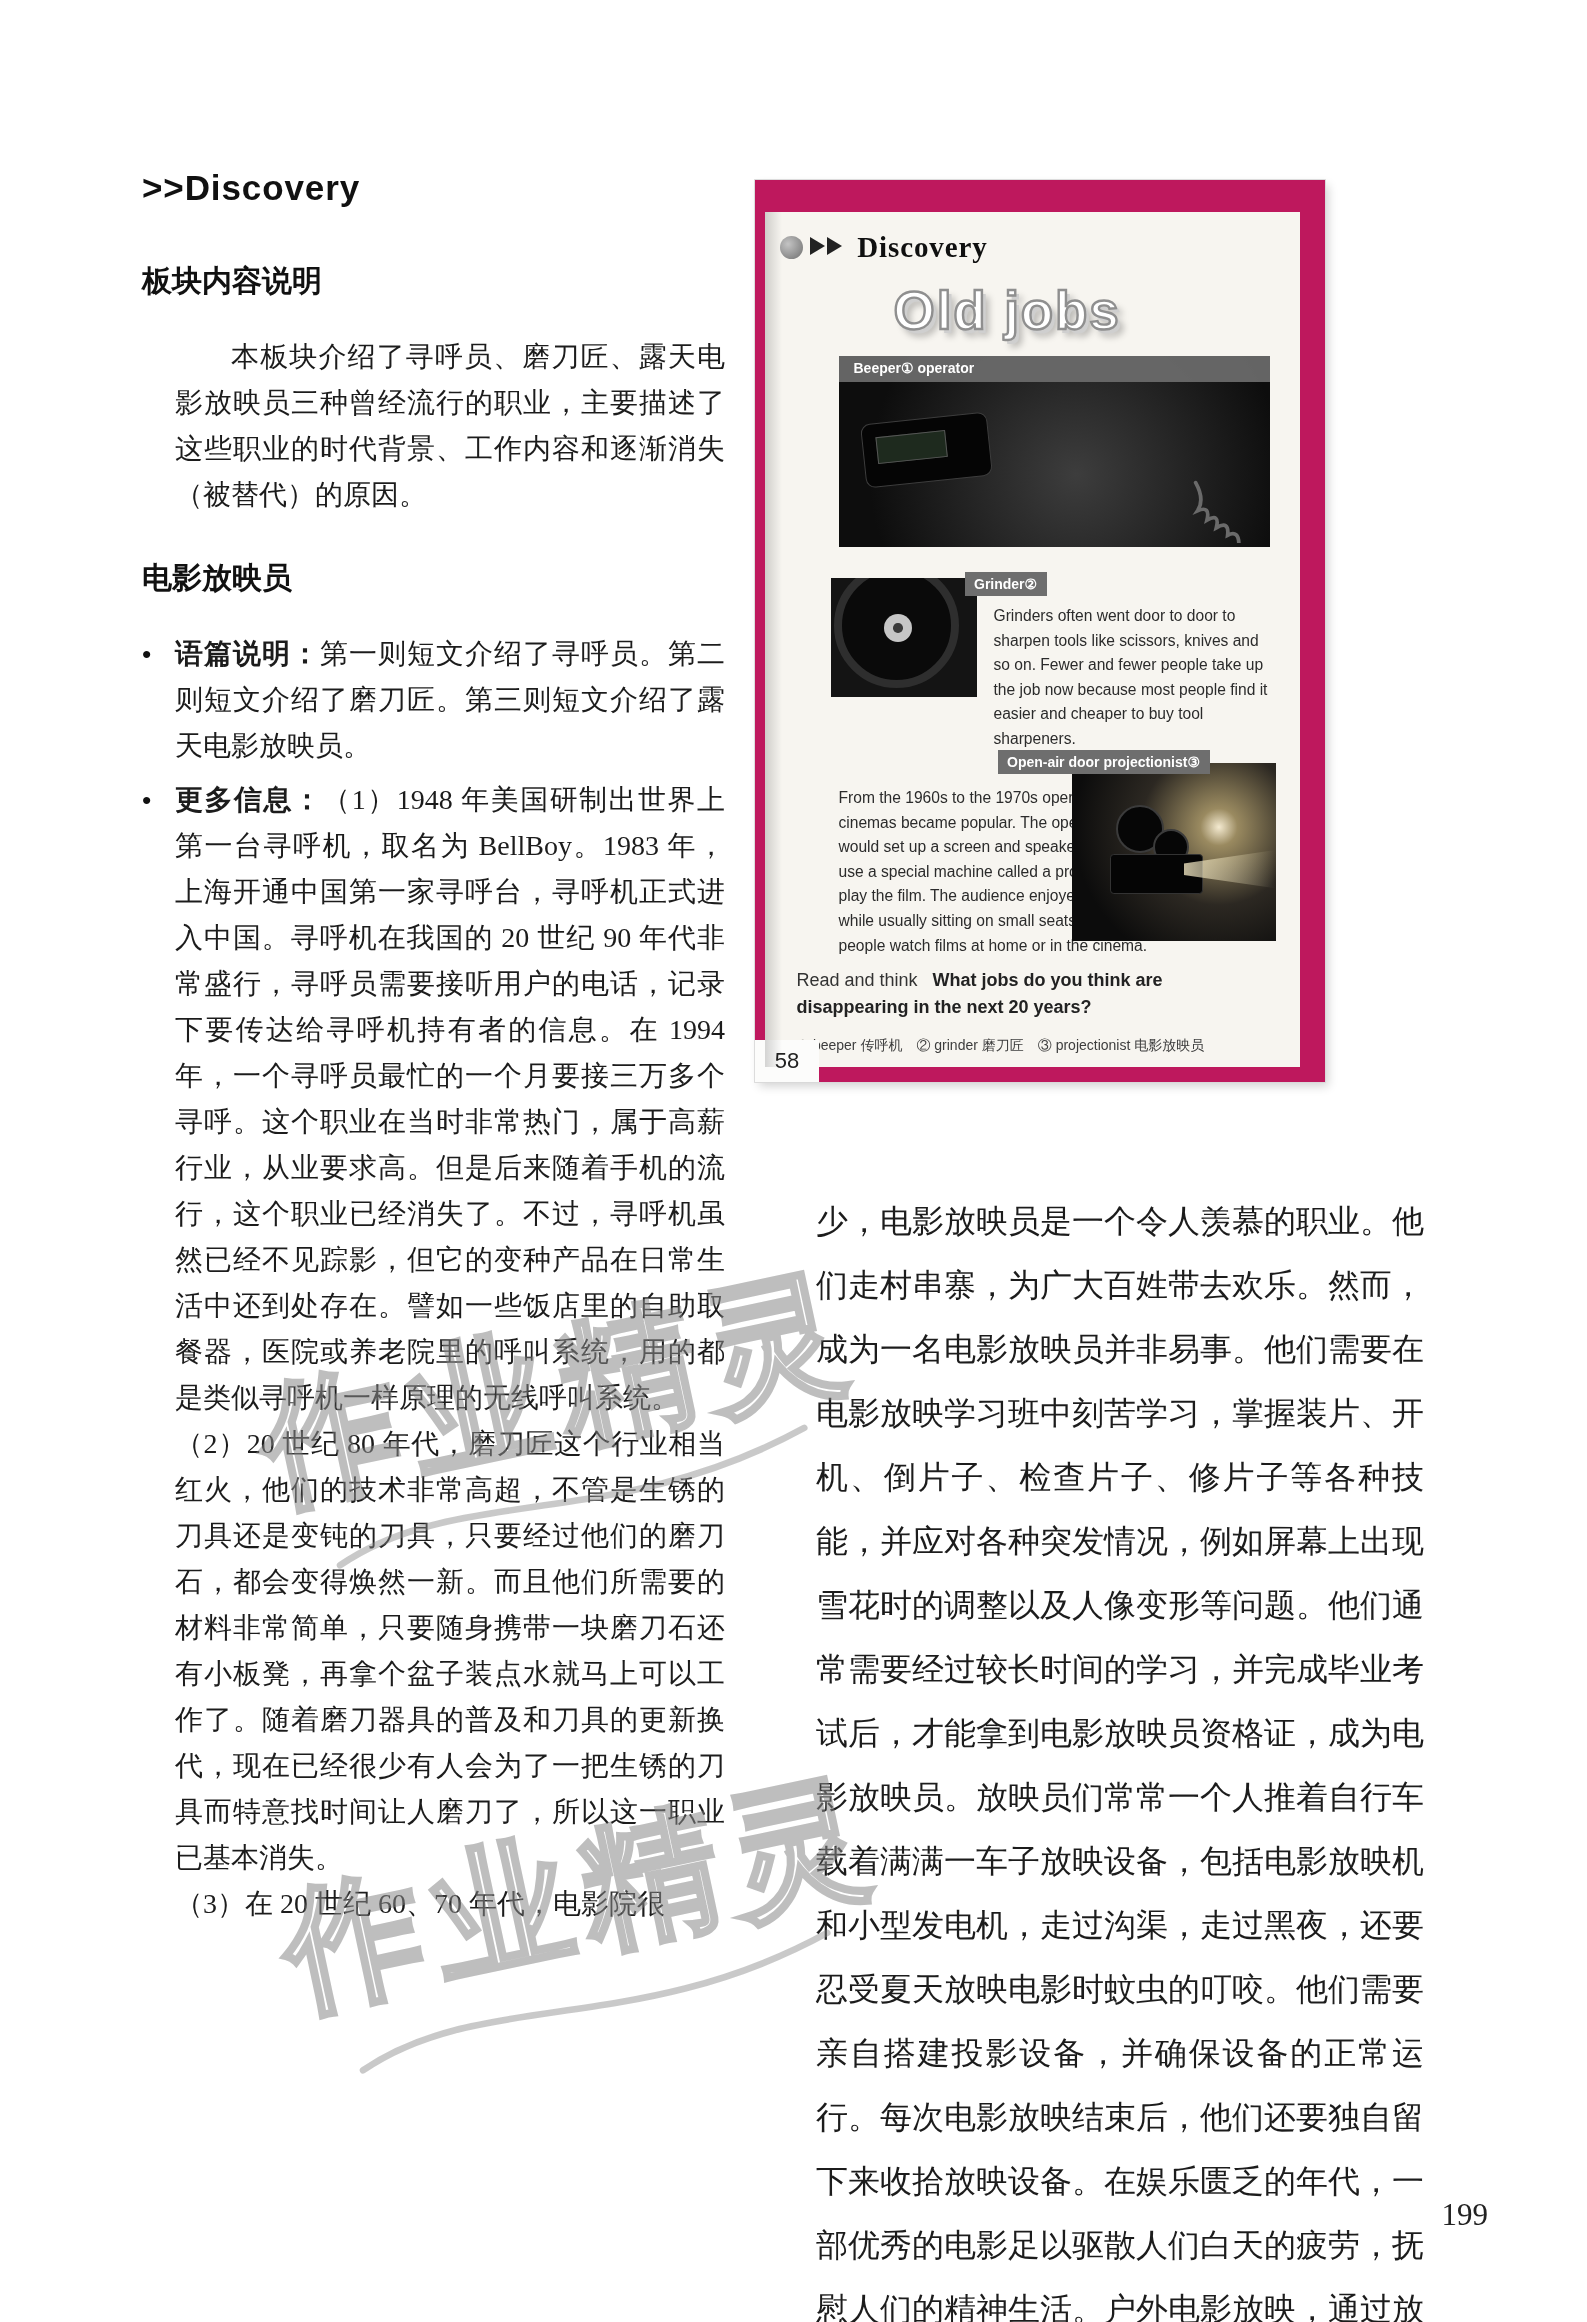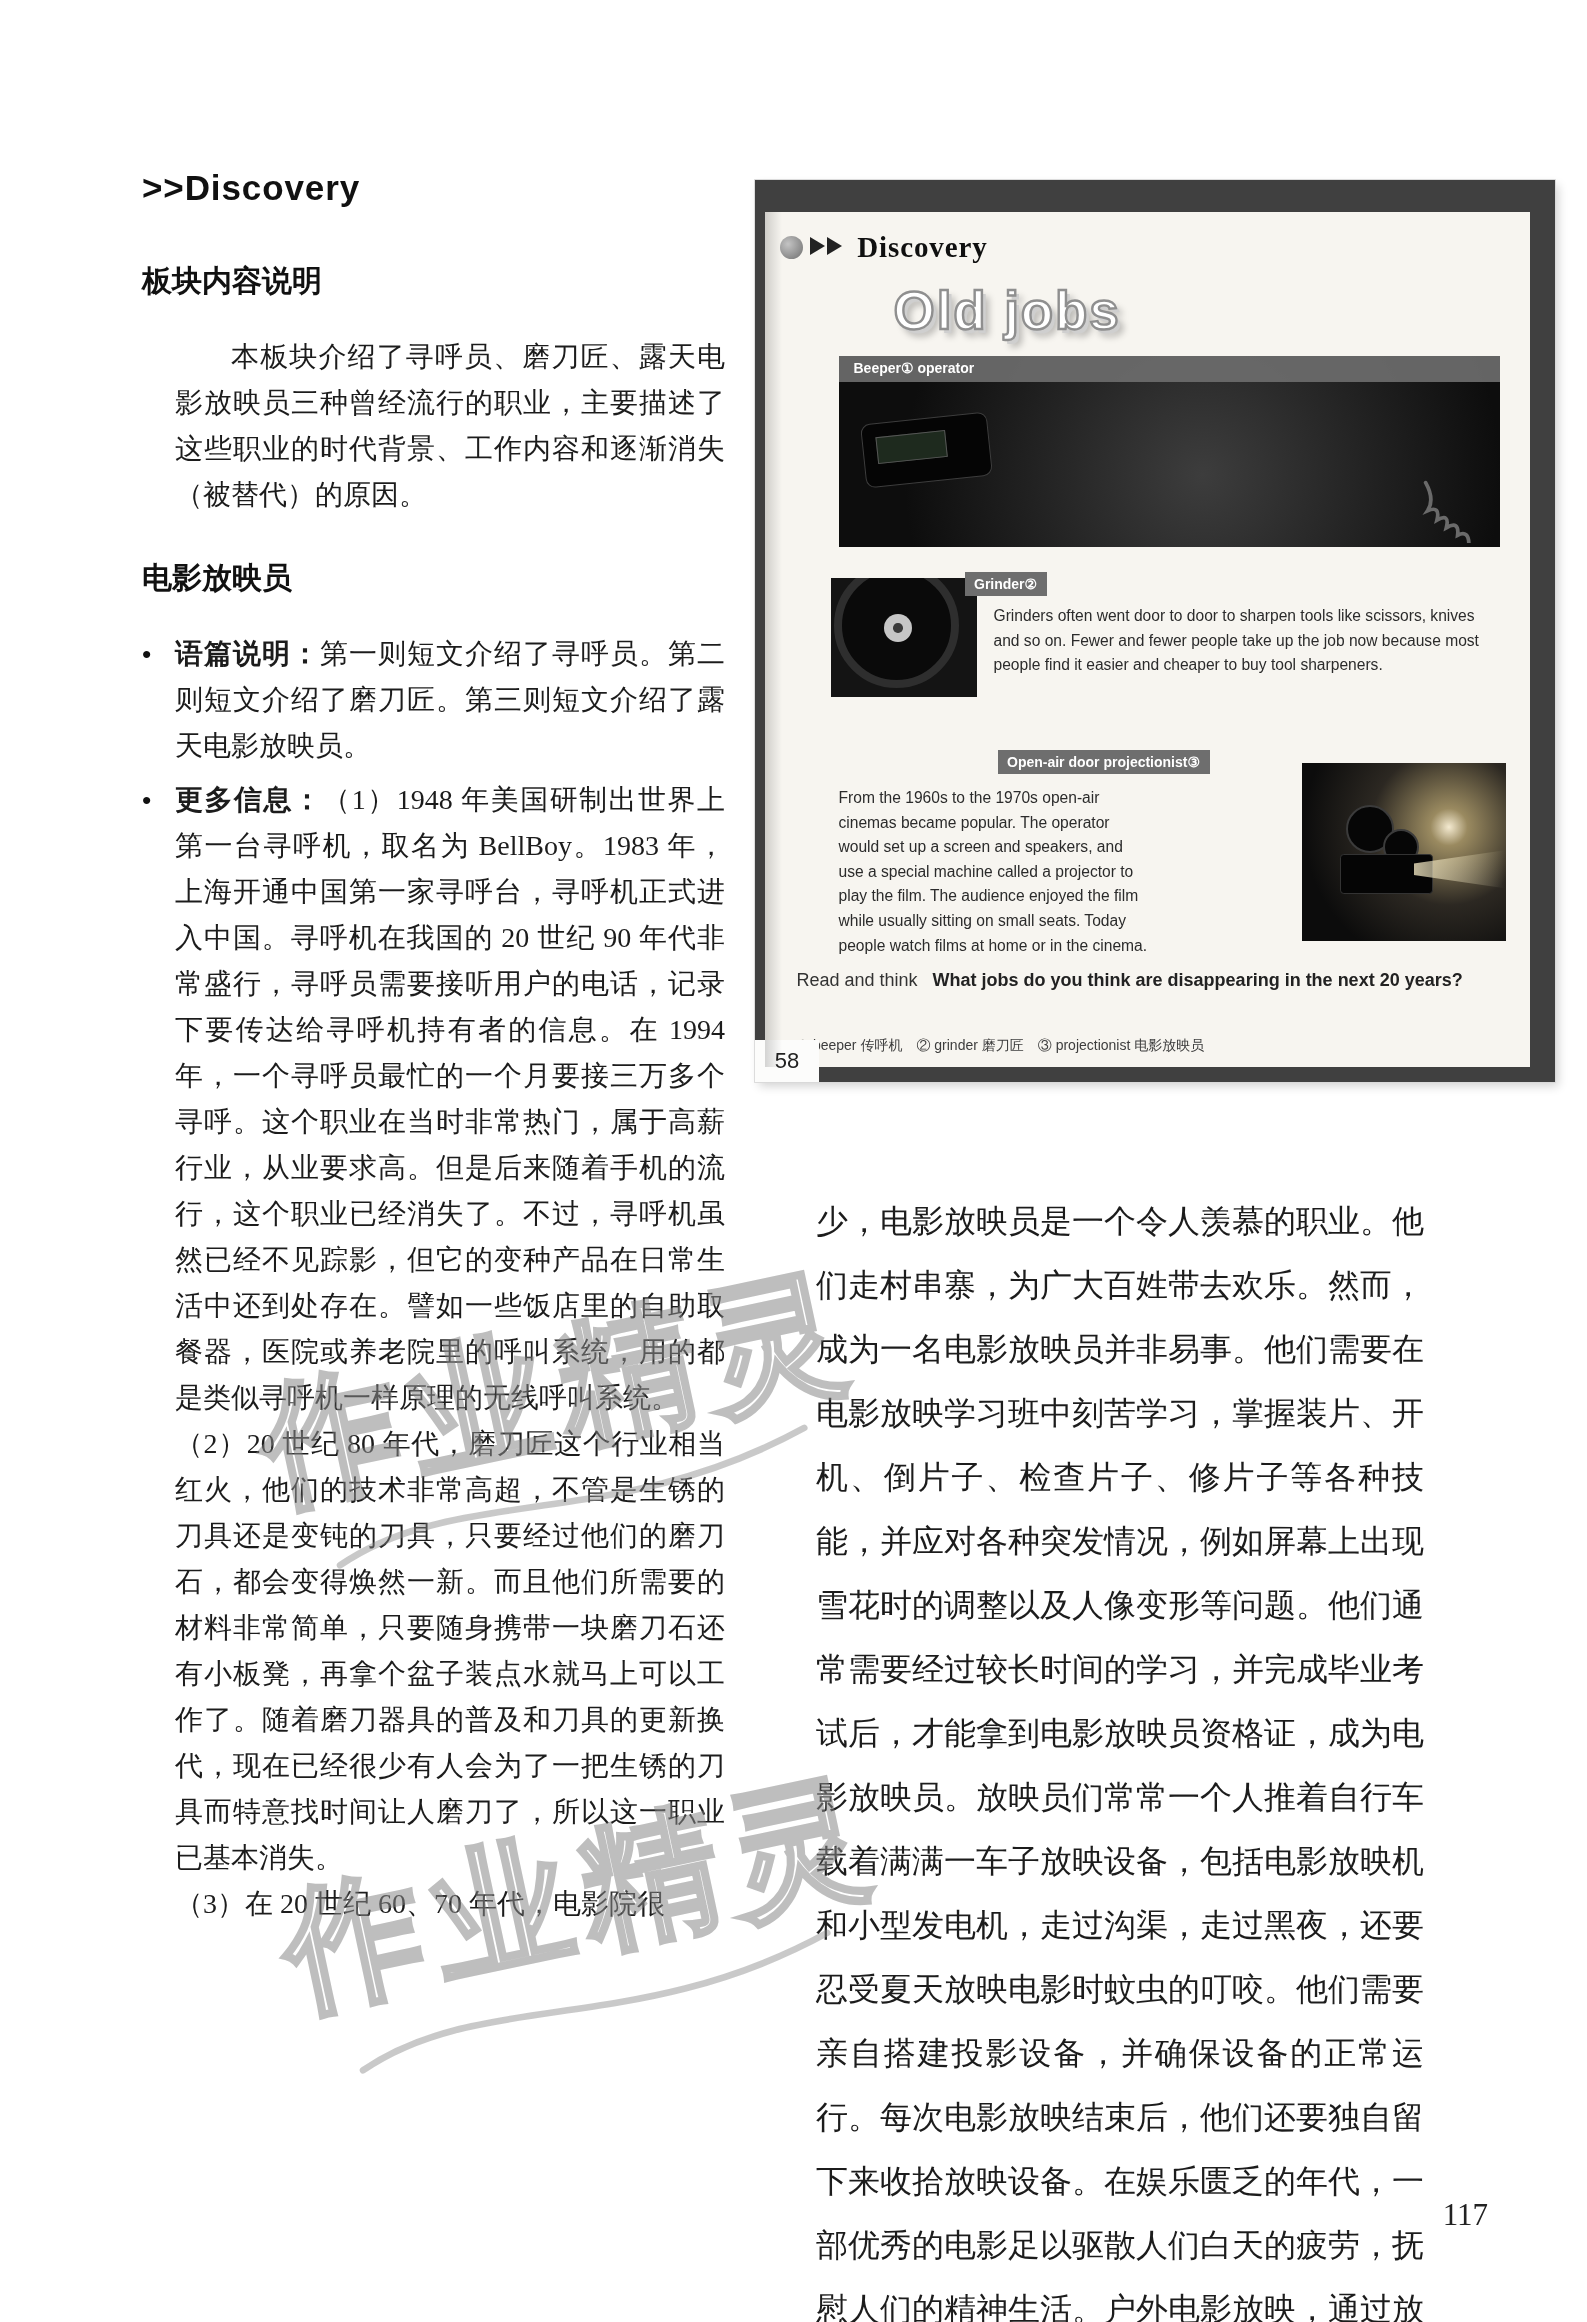--- a/index.html
+++ b/index.html
@@ -27,22 +27,22 @@
     font-family:"Liberation Sans",sans-serif; color:#111; }
   .bullet-body { flex:1; }
   .bullet-body p { margin:0; }
   .lead { font-family:"Liberation Sans","DejaVu Sans",sans-serif; font-weight:700; }
 
   
   .col-right { position:absolute; left:816px; top:1189px; width:608px; }
   .col-right p { margin:0; font-size:32px; line-height:64px; text-align:justify; }
 
   
-  .scan { position:absolute; left:755px; top:180px; width:800px; height:902px;
-    background:#404040; box-shadow:0 0 0 0.9px #d9d9d9, 3.8px 4.7px 9.5px rgba(0,0,0,.18); }
+  .scan { position:absolute; left:755px; top:180px; width:570px; height:902px;
+    background:#be185d; box-shadow:0 0 0 0.9px #d9d9d9, 3.8px 4.7px 9.5px rgba(0,0,0,.18); }
   .scan-page { position:absolute; left:9.5px; top:32px; right:24.6px; bottom:15px;
     background:#f7f5f0; }
   .scan-page::before { content:""; position:absolute; left:0; top:0; bottom:0; width:17px;
     background:linear-gradient(to right, rgba(0,0,0,.16), rgba(0,0,0,0)); z-index:5; }
 
   .tb-header { position:absolute; left:15px; top:19px; display:flex; align-items:center; gap:7.6px; }
   .tb-logo { width:23px; height:23px; border-radius:50%;
     background:radial-gradient(circle at 35% 35%, #c4c4c4, #6f6f6f); }
   .tri { display:inline-block; width:0; height:0; border-left:15px solid #222;
     border-top:9.5px solid transparent; border-bottom:9.5px solid transparent; margin-right:1.9px; }
@@ -214,15 +214,15 @@
       <path d="M10,62 C150,4 300,88 520,22" stroke="#8a8a8a" stroke-width="7" fill="none" stroke-linecap="round"></path>
     </svg>
   </div>
   <div class="wm wm2">
     <div class="wm-text">作业精灵</div>
     <svg width="511" height="76" viewBox="0 0 540 80">
       <path d="M10,62 C150,4 300,88 520,22" stroke="#8a8a8a" stroke-width="7" fill="none" stroke-linecap="round"></path>
     </svg>
   </div>
 
-  <div class="folio">117</div>
+  <div class="folio">199</div>
 </div>
 
 
 </body></html>

